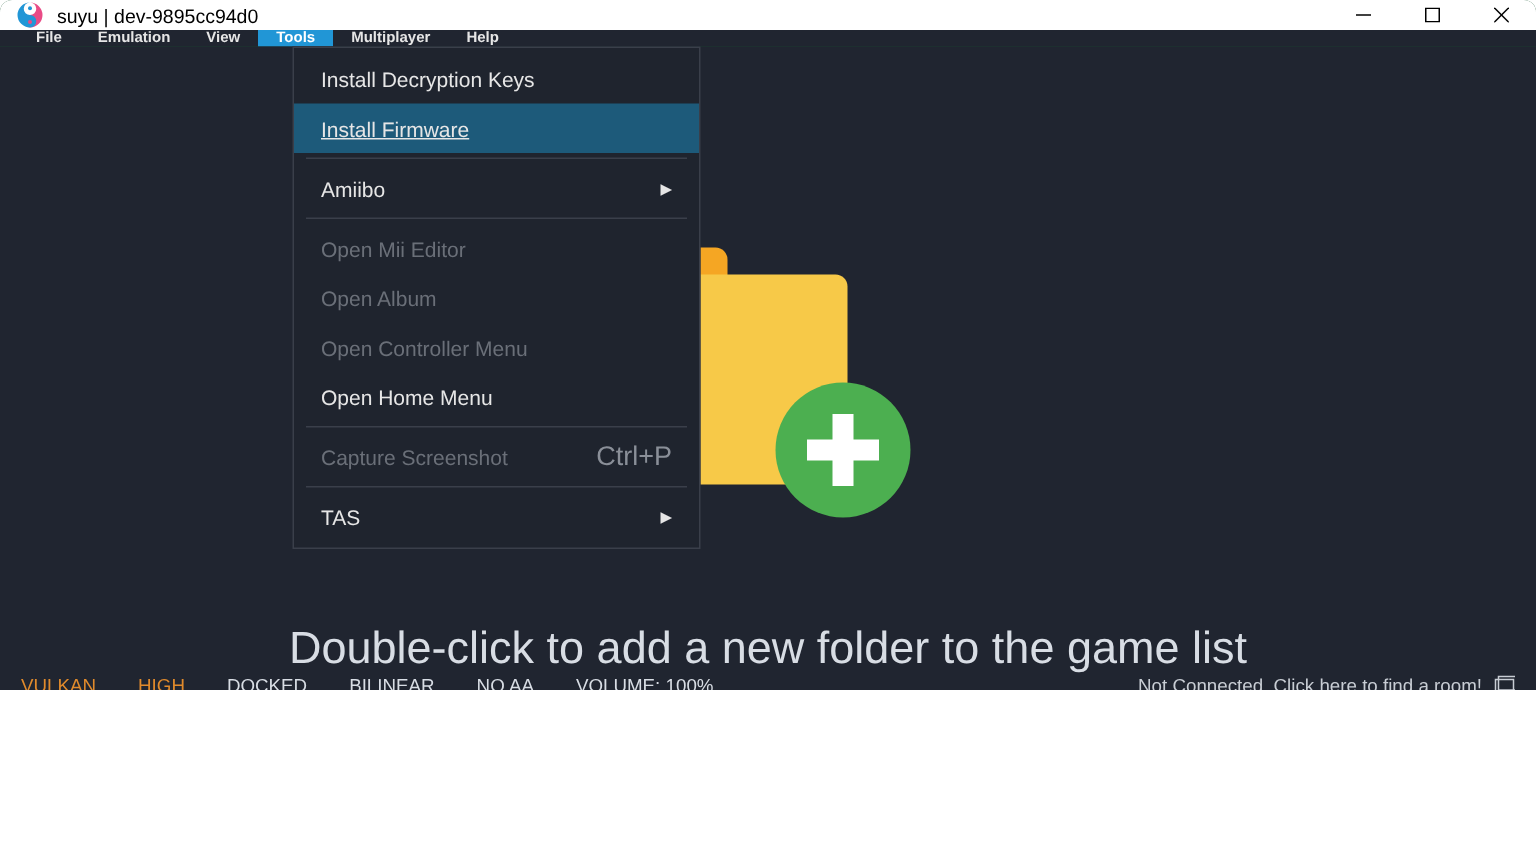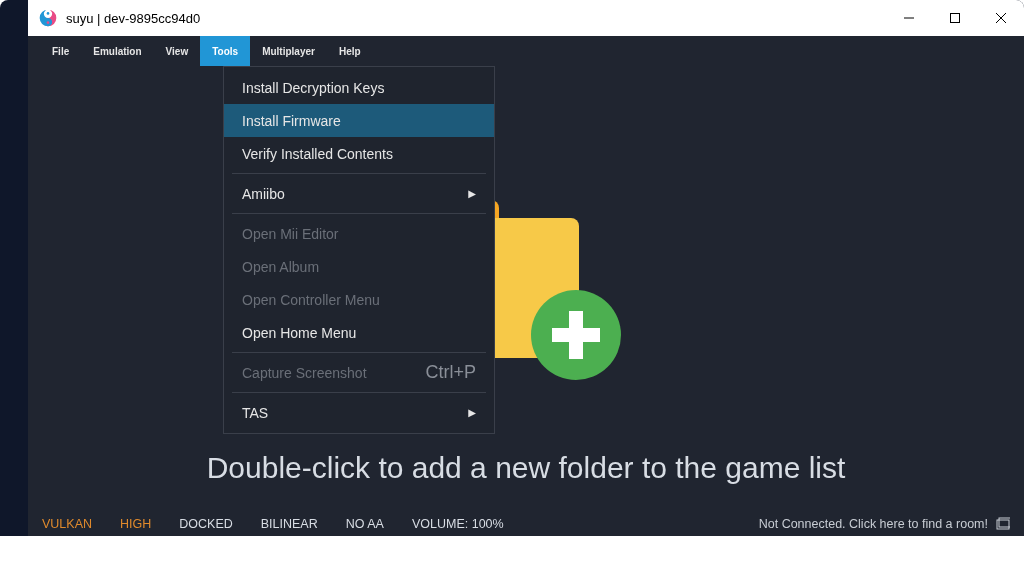--- a/index.html
+++ b/index.html
@@ -1,31 +1,31 @@
 <!DOCTYPE html>
 <html><head>
 <meta charset="utf-8">
 <style>
 * { margin: 0; padding: 0; box-sizing: border-box; font-family: 'Segoe UI', Arial, sans-serif; }
 html, body { width: 1024px; height: 576px; overflow: hidden; }
-.window { width: 1024px; height: 536px; background: #0f172a; display: flex; flex-direction: column; border-radius: 8px 8px 0 0; overflow: hidden; padding-left: 28px; }
+.window { width: 1024px; height: 460px; background: #14532d; display: flex; flex-direction: column; border-radius: 8px 8px 0 0; overflow: hidden; }
 .titlebar { height: 36px; background: #fff; display: flex; align-items: center; padding: 0 0 0 10px; }
 .titlebar-left { display: flex; align-items: center; gap: 8px; flex: 1; }
 .app-icon { width: 20px; height: 20px; }
 .titlebar-text { font-size: 13px; color: #000; }
 .titlebar-controls { display: flex; height: 100%; }
 .tb-btn { width: 46px; height: 100%; display: flex; align-items: center; justify-content: center; cursor: pointer; }
 .tb-btn svg { width: 10px; height: 10px; }
 .menubar { height: 30px; background: #202530; display: flex; align-items: stretch; padding: 0 12px; }
 .menu-item { padding: 0 12px; color: #e6e6e6; font-size: 10px; display: flex; align-items: center; cursor: pointer; font-weight: bold; }
 .menu-item.active { background: #2196d6; color: #fff; }
 .content { flex: 1; background: #202530; position: relative; display: flex; flex-direction: column; align-items: center; justify-content: flex-start; gap: 35px; }
 .dropdown { position: absolute; left: 195px; top: 0; width: 272px; background: #1f242e; border: 1px solid #3a3f4a; z-index: 10; padding: 4px 0; }
 .dd-item { height: 33px; padding: 0 18px; display: flex; align-items: center; justify-content: space-between; color: #e6e6e6; font-size: 14px; cursor: pointer; }
-.dd-item.highlight { background: #1d5a7a; }
+.dd-item.highlight { background: #1d5a7a; text-decoration: underline; }
 .dd-item.disabled { color: #6a6f78; cursor: default; }
 .dd-sep { height: 1px; background: #3a3f4a; margin: 3px 8px; }
 .dd-shortcut { color: #8a8f98; font-size: 18px; }
 .dd-arrow { color: #e6e6e6; font-size: 10px; }
 .center-graphic { margin-top: 134px; width: 190px; height: 180px; position: relative; }
 .folder-back { position: absolute; left: 8px; top: 0; width: 60px; height: 30px; background: #f5a623; border-radius: 8px 8px 0 0; }
 .folder-body { position: absolute; left: 0; top: 18px; width: 148px; height: 140px; background: #f7c948; border-radius: 8px; }
 .plus-circle { position: absolute; right: 0; bottom: 0; width: 90px; height: 90px; background: #4caf50; border-radius: 50%; display: flex; align-items: center; justify-content: center; }
 .plus-circle::before { content: ''; position: absolute; width: 48px; height: 14px; background: #fff; }
 .plus-circle::after { content: ''; position: absolute; width: 14px; height: 48px; background: #fff; }
@@ -83,23 +83,20 @@
 
   <div class="content">
 
     <div class="dropdown">
       <div class="dd-item">
         <span>Install Decryption Keys</span>
       </div>
       <div class="dd-item highlight">
         <span>Install Firmware</span>
       </div>
-      <div class="dd-item">
-        <span>Verify Installed Contents</span>
-      </div>
       <div class="dd-sep"></div>
       <div class="dd-item">
         <span>Amiibo</span>
         <span class="dd-arrow">▶</span>
       </div>
       <div class="dd-sep"></div>
       <div class="dd-item disabled">
         <span>Open Mii Editor</span>
       </div>
       <div class="dd-item disabled">

